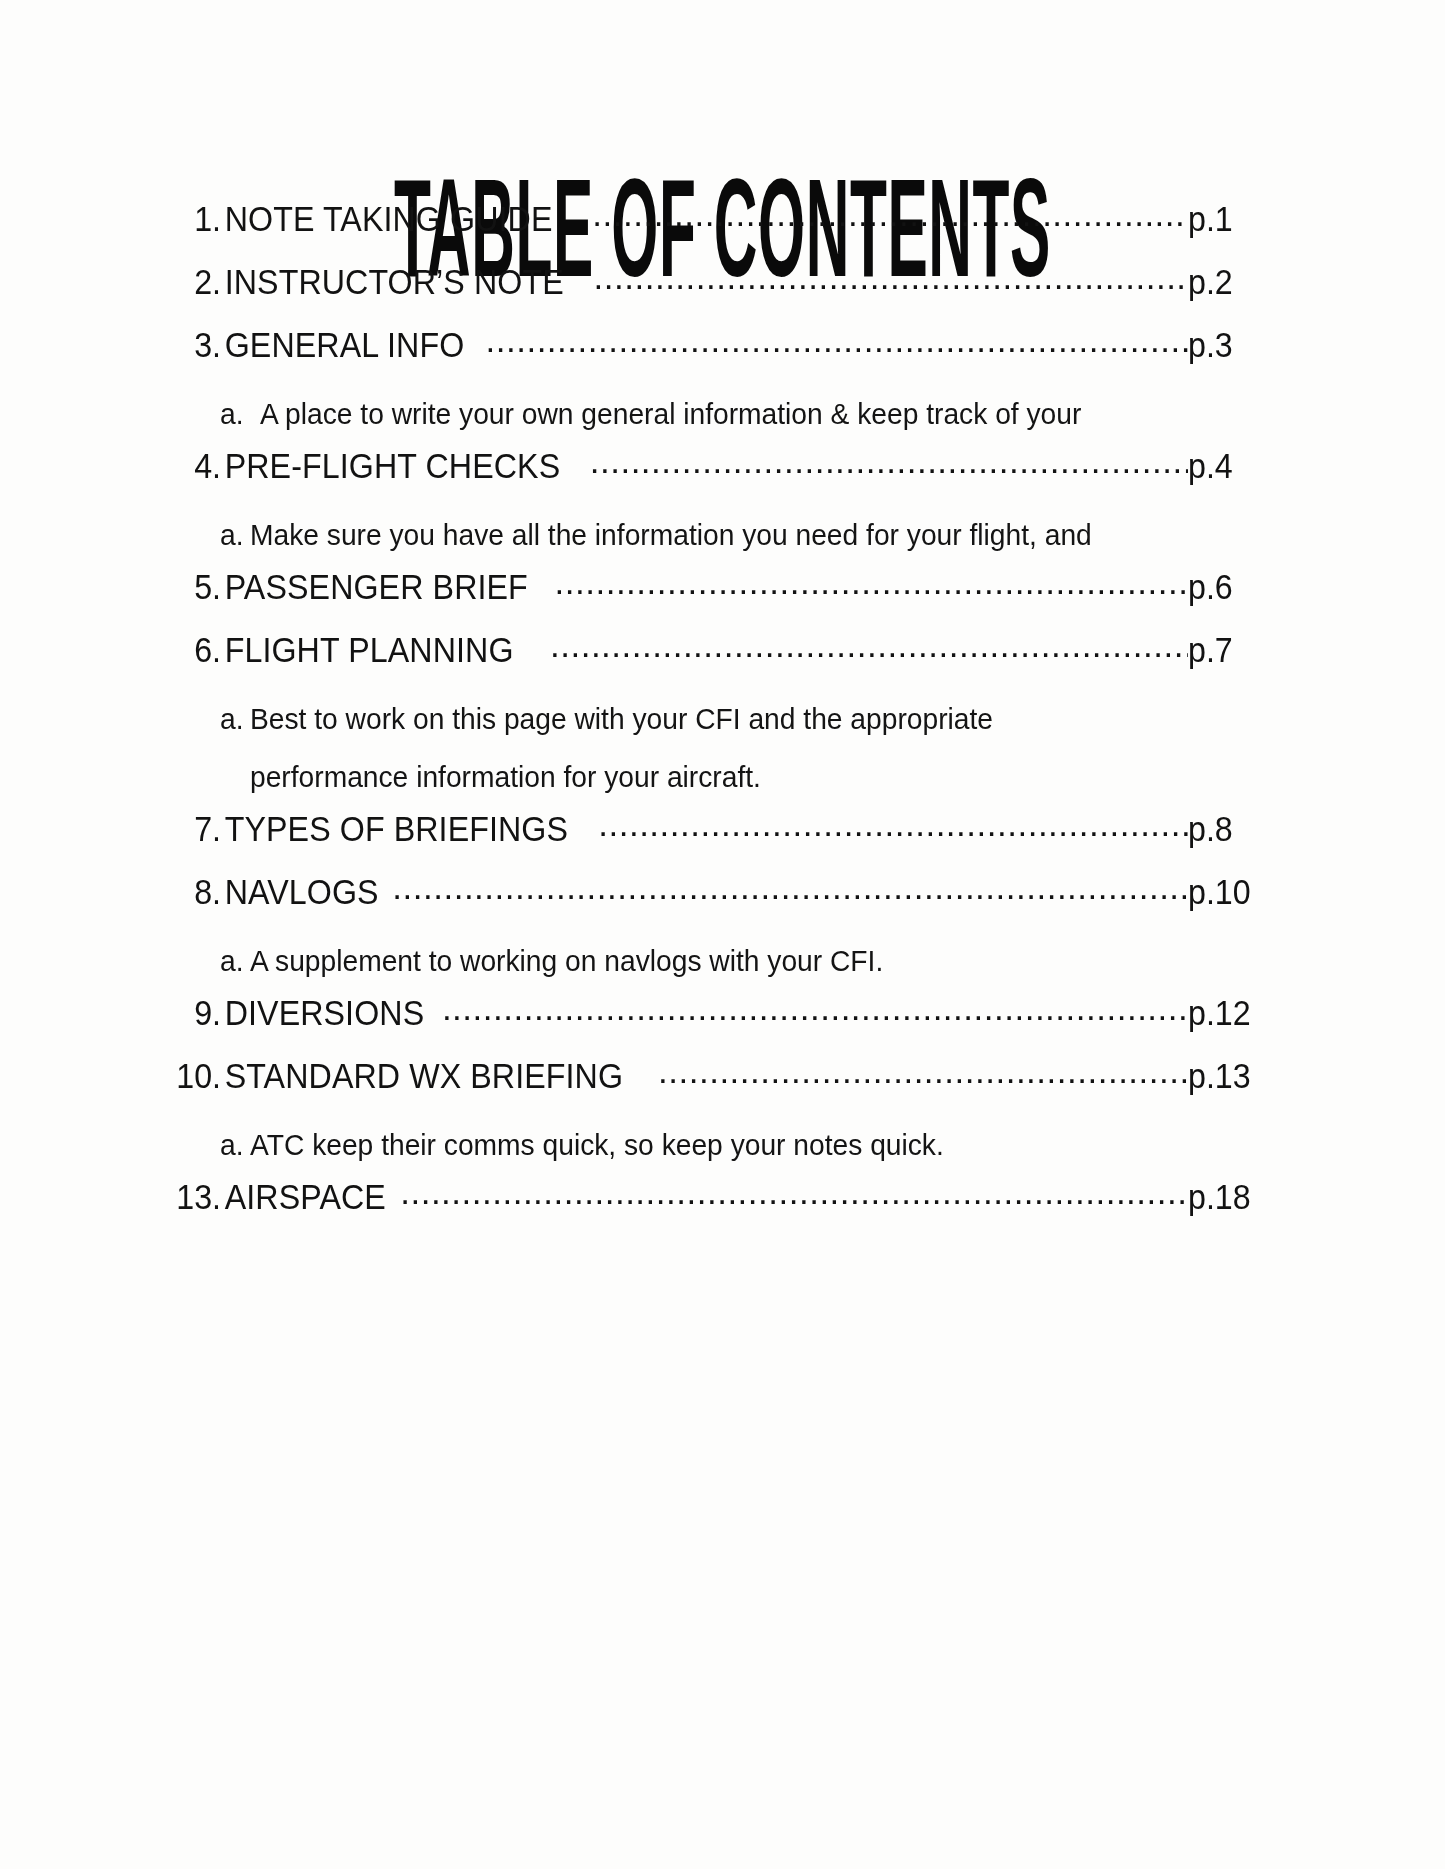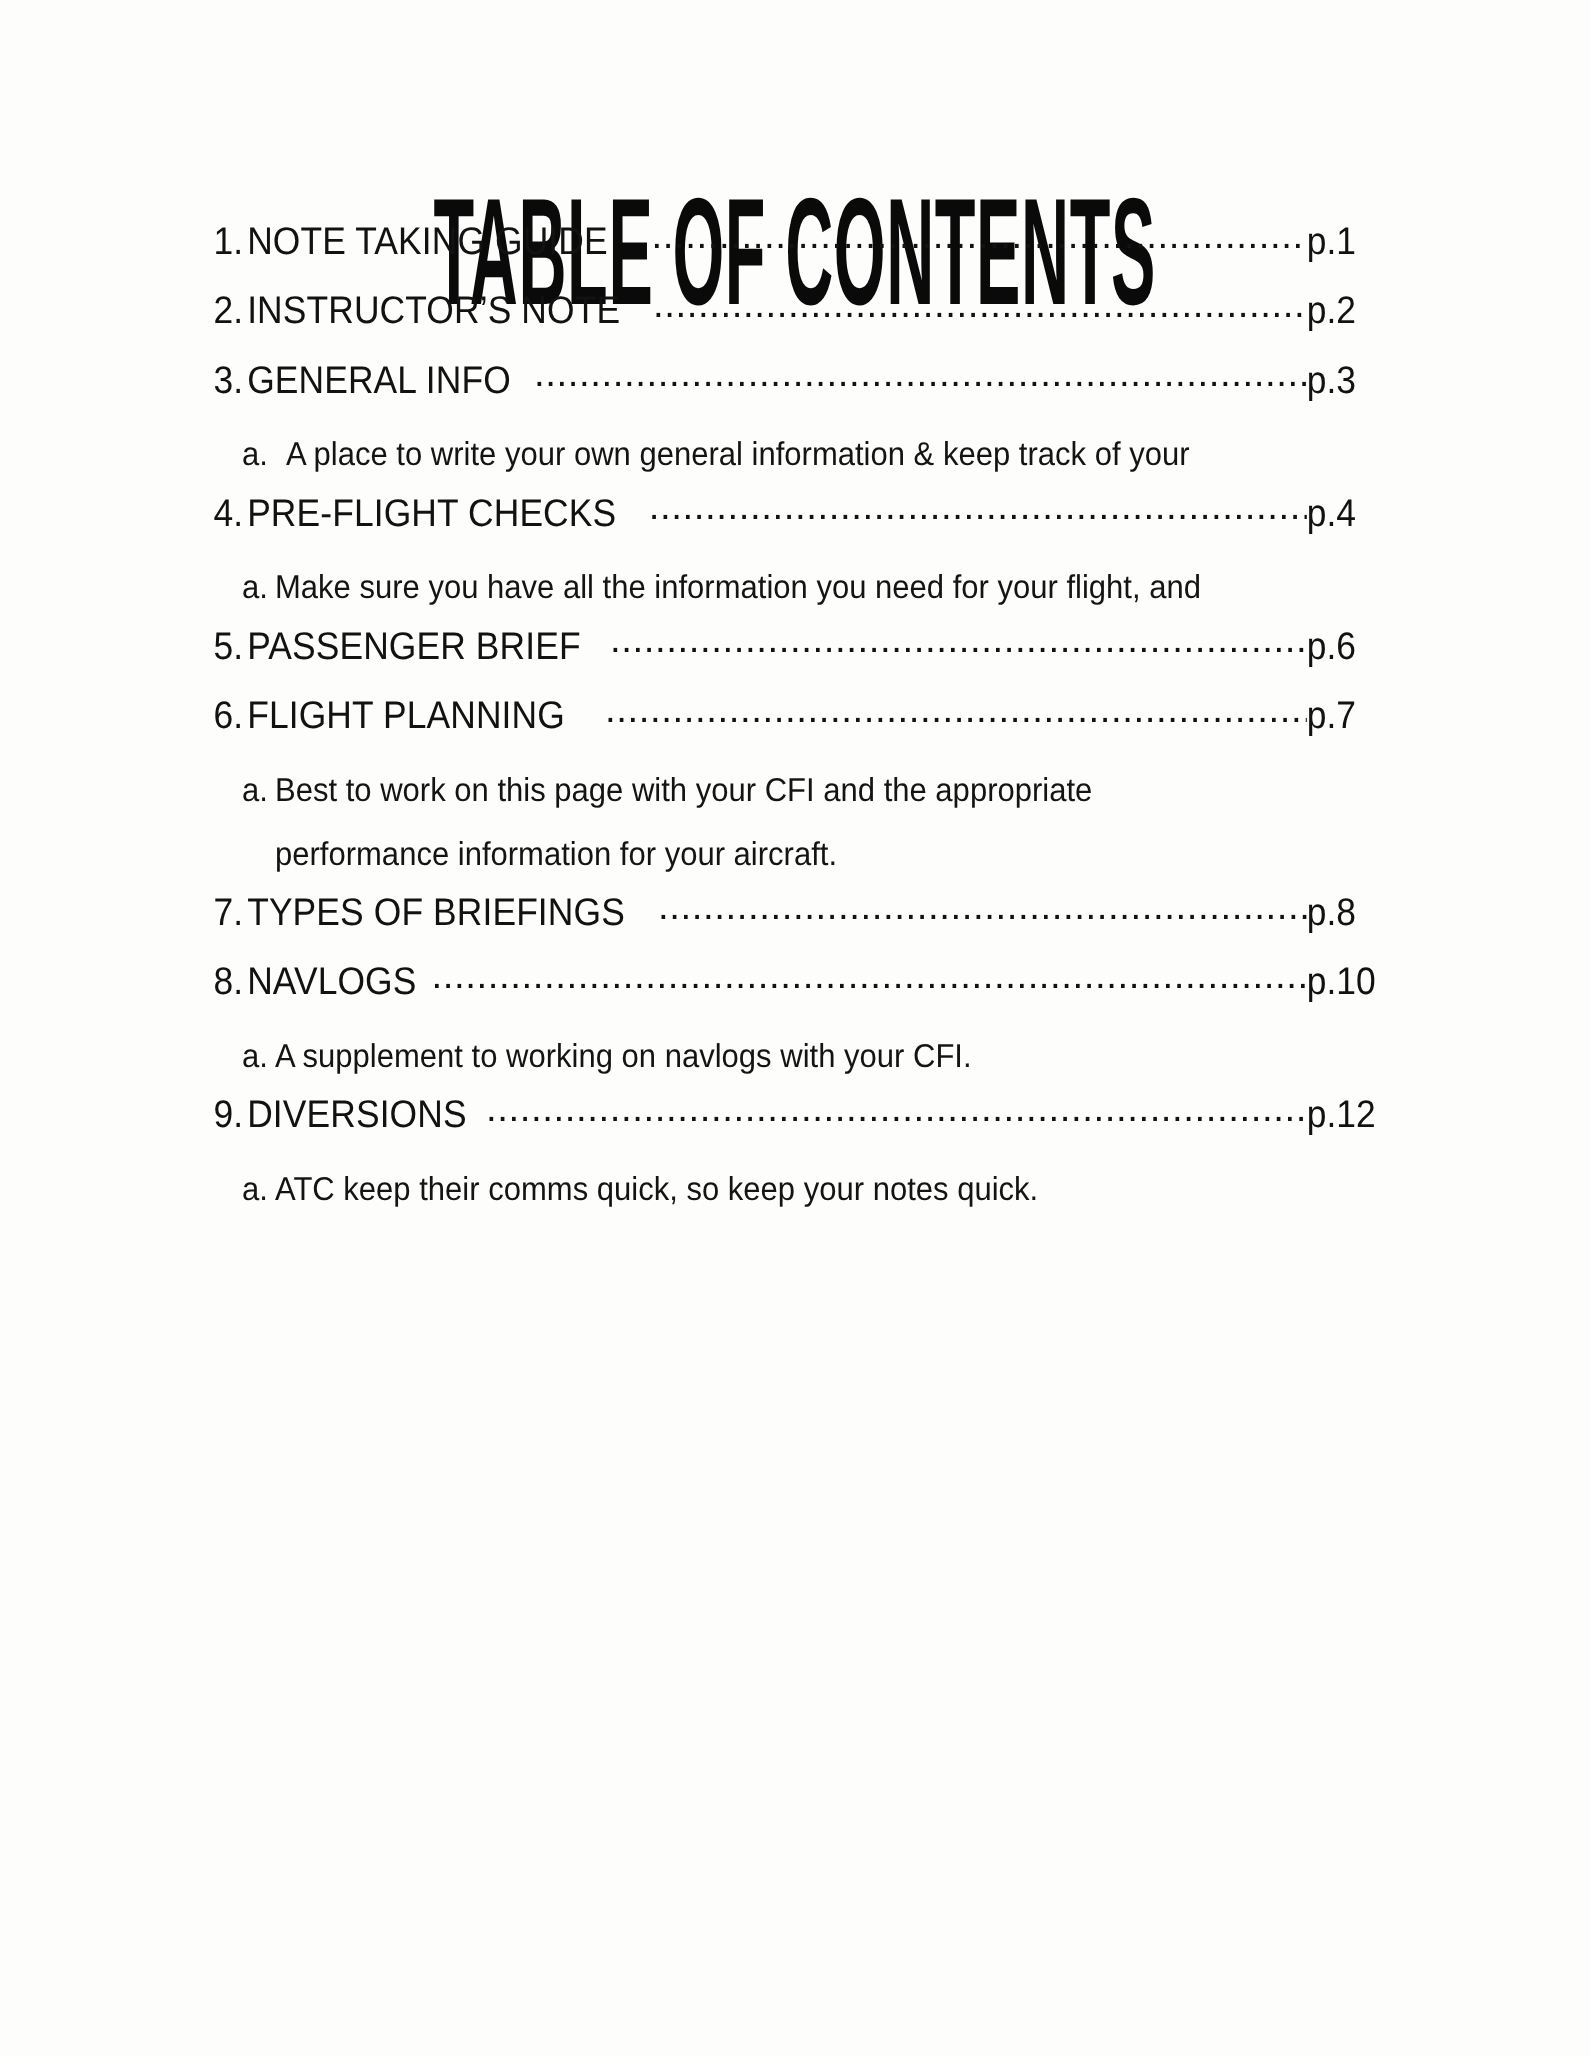--- a/index.html
+++ b/index.html
@@ -224,21 +224,33 @@
           <span class="toc-sub-marker">a.</span>
           <span class="toc-sub-text">A supplement to working on navlogs with your CFI.</span>
         </div>
       </div>
       <div class="toc-entry">
         <span class="toc-num">9.</span>
         <span class="toc-label">DIVERSIONS</span>
         <span class="toc-leader"></span>
         <span class="toc-page">p.12</span>
       </div>
+      <div class="toc-entry">
+        <span class="toc-num">10.</span>
+        <span class="toc-label">STANDARD WX BRIEFING</span>
+        <span class="toc-leader"></span>
+        <span class="toc-page">p.13</span>
+      </div>
       <div class="toc-sub">
         <div class="toc-sub-line">
           <span class="toc-sub-marker">a.</span>
           <span class="toc-sub-text">ATC keep their comms quick, so keep your notes quick.</span>
         </div>
       </div>
+      <div class="toc-entry">
+        <span class="toc-num">13.</span>
+        <span class="toc-label">AIRSPACE</span>
+        <span class="toc-leader"></span>
+        <span class="toc-page">p.18</span>
+      </div>
     </div>
 
 </div>
 
 </body></html>

